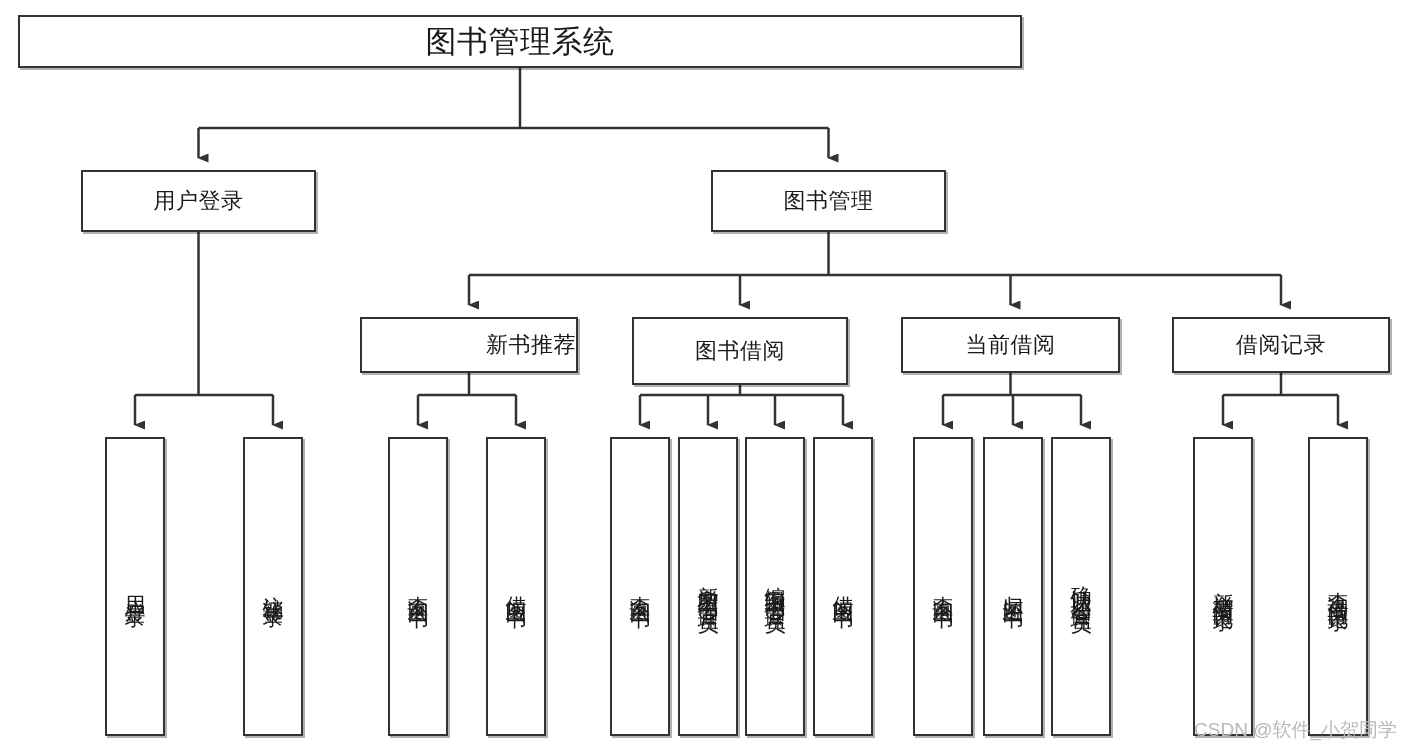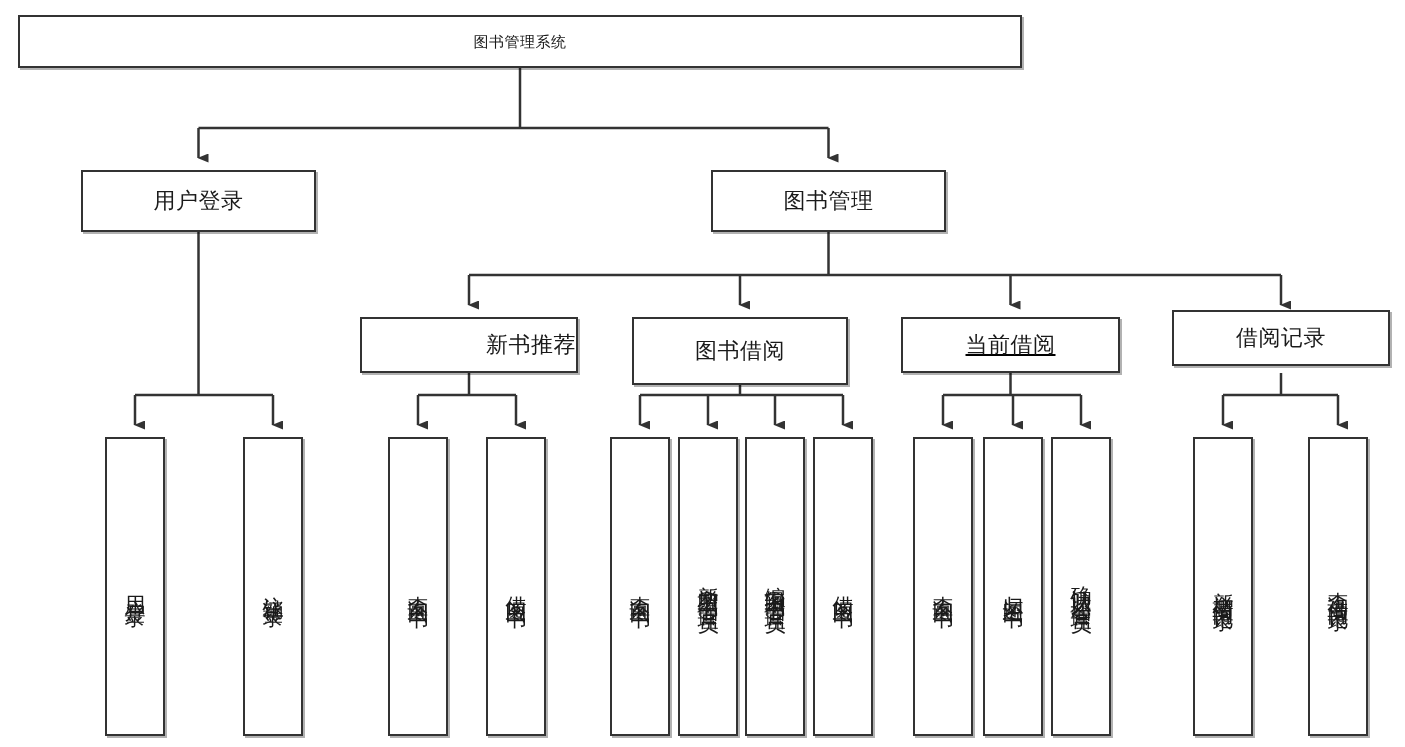--- a/index.html
+++ b/index.html
@@ -41,21 +41,21 @@
     line-height: 1.15;
     letter-spacing: 0.5px;
     white-space: nowrap;
   }
   .node.vertical .node-label {
     writing-mode: vertical-rl;
     text-orientation: upright;
     letter-spacing: 4px;
     font-size: 21px;
   }
-  .node.root .node-label { font-size: 15px; }
+  .node.root .node-label { font-size: 31px; font-family: Liberation Serif, serif; }
   .watermark {
     position: absolute;
     right: 8px;
     bottom: 4px;
     font-size: 19px;
     color: #b9b9b9;
     white-space: nowrap;
     user-select: none;
   }
 </style>
@@ -115,24 +115,24 @@
       </div>
       <div class="node" style="left: 711px; top: 170px; width: 235px; height: 62px;">
         <span class="node-label">图书管理</span>
       </div>
       <div class="node" style="left: 360px; top: 317px; width: 218px; height: 56px; justify-content: flex-end;">
         <span class="node-label">新书推荐</span>
       </div>
       <div class="node" style="left: 632px; top: 317px; width: 216px; height: 68px;">
         <span class="node-label">图书借阅</span>
       </div>
-      <div class="node" style="left: 901px; top: 317px; width: 219px; height: 56px; text-decoration: underline;">
+      <div class="node" style="left: 901px; top: 317px; width: 219px; height: 56px;">
         <span class="node-label">当前借阅</span>
       </div>
-      <div class="node" style="left: 1172px; top: 310px; width: 218px; height: 56px;">
+      <div class="node" style="left: 1172px; top: 317px; width: 218px; height: 56px;">
         <span class="node-label">借阅记录</span>
       </div>
       <div class="node vertical" style="left: 105px; top: 437px; width: 60px; height: 299px;">
         <span class="node-label">用户登录</span>
       </div>
       <div class="node vertical" style="left: 243px; top: 437px; width: 60px; height: 299px;">
         <span class="node-label">注销登录</span>
       </div>
       <div class="node vertical" style="left: 388px; top: 437px; width: 60px; height: 299px;">
         <span class="node-label">查询图书</span>
@@ -162,13 +162,14 @@
         <span class="node-label">确认归还（管理员）</span>
       </div>
       <div class="node vertical" style="left: 1193px; top: 437px; width: 60px; height: 299px;">
         <span class="node-label">新增借阅记录</span>
       </div>
       <div class="node vertical" style="left: 1308px; top: 437px; width: 60px; height: 299px;">
         <span class="node-label">查询借阅记录</span>
       </div>
     </div>
 
+  <div class="watermark">CSDN @软件_小贺同学</div>
 </div>
 
 </body></html>

